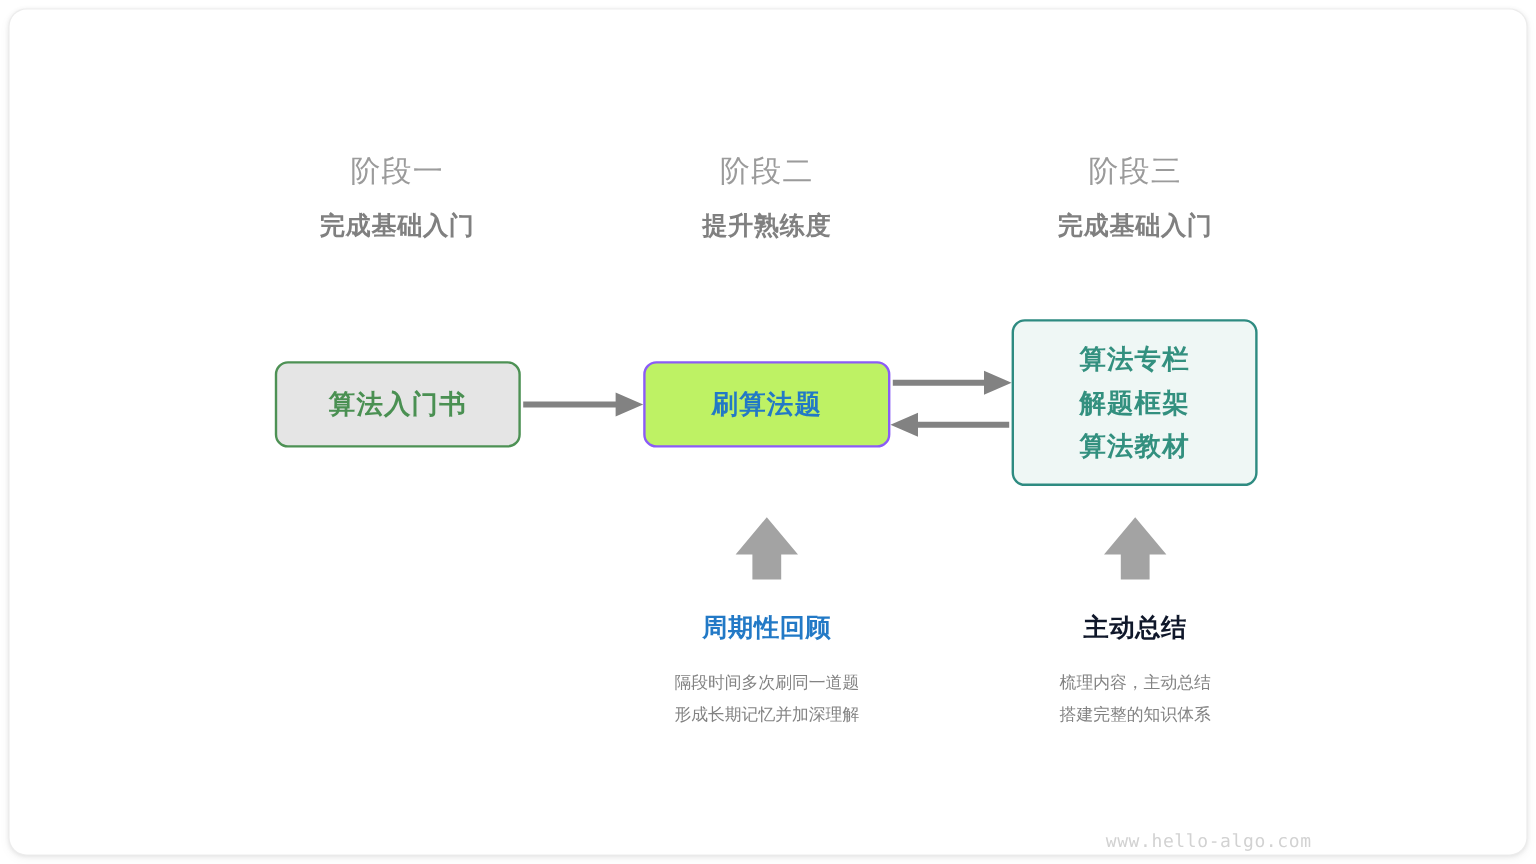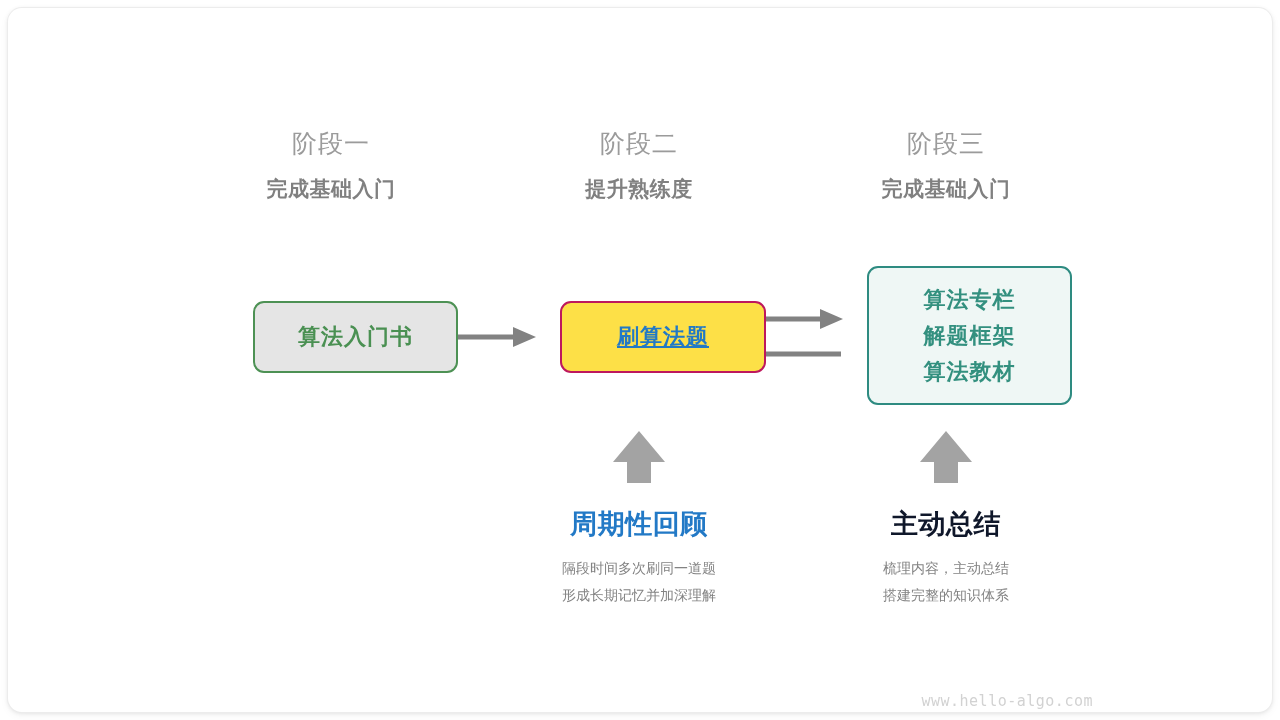--- a/index.html
+++ b/index.html
@@ -61,38 +61,36 @@
   .node {
     position: absolute;
     box-sizing: border-box;
     border-radius: 11px;
     display: flex;
     flex-direction: column;
     align-items: center;
     justify-content: center;
     font-weight: bold;
     letter-spacing: 1px;
-    margin-left: 24px;
   }
   .node-line { line-height: 36px; white-space: nowrap; }
 
   #node-book {
     left: 229px; top: 301px; width: 205px; height: 72px;
     border: 2px solid #4d9154;
     background: #e5e5e5;
     color: #4a9052;
     font-size: 22px;
   }
   #node-practice {
     left: 536px; top: 301px; width: 206px; height: 72px;
-    border: 2px solid #be185d;
-    background: #fde047;
+    border: 2px solid #8b5cf6;
+    background: #bef264;
     color: #2279c6;
     font-size: 22px;
-    text-decoration: underline;
   }
   #node-resources {
     left: 843px; top: 266px; width: 205px; height: 139px;
     border: 2px solid #2e8b81;
     background: #eff7f5;
     color: #33907f;
     font-size: 22px;
   }
 
   
@@ -103,21 +101,21 @@
     pointer-events: none;
   }
 
   
   .annot {
     position: absolute;
     text-align: center;
     width: 320px;
   }
   .annot-title {
-    font-size: 27px;
+    font-size: 21px;
     font-weight: bold;
     line-height: 30px;
     letter-spacing: 0.5px;
     white-space: nowrap;
   }
   .annot-title.blue { color: #2279c6; }
   .annot-title.teal { color: #0f172a; }
   .annot-desc {
     font-size: 14px;
     font-weight: 400;

